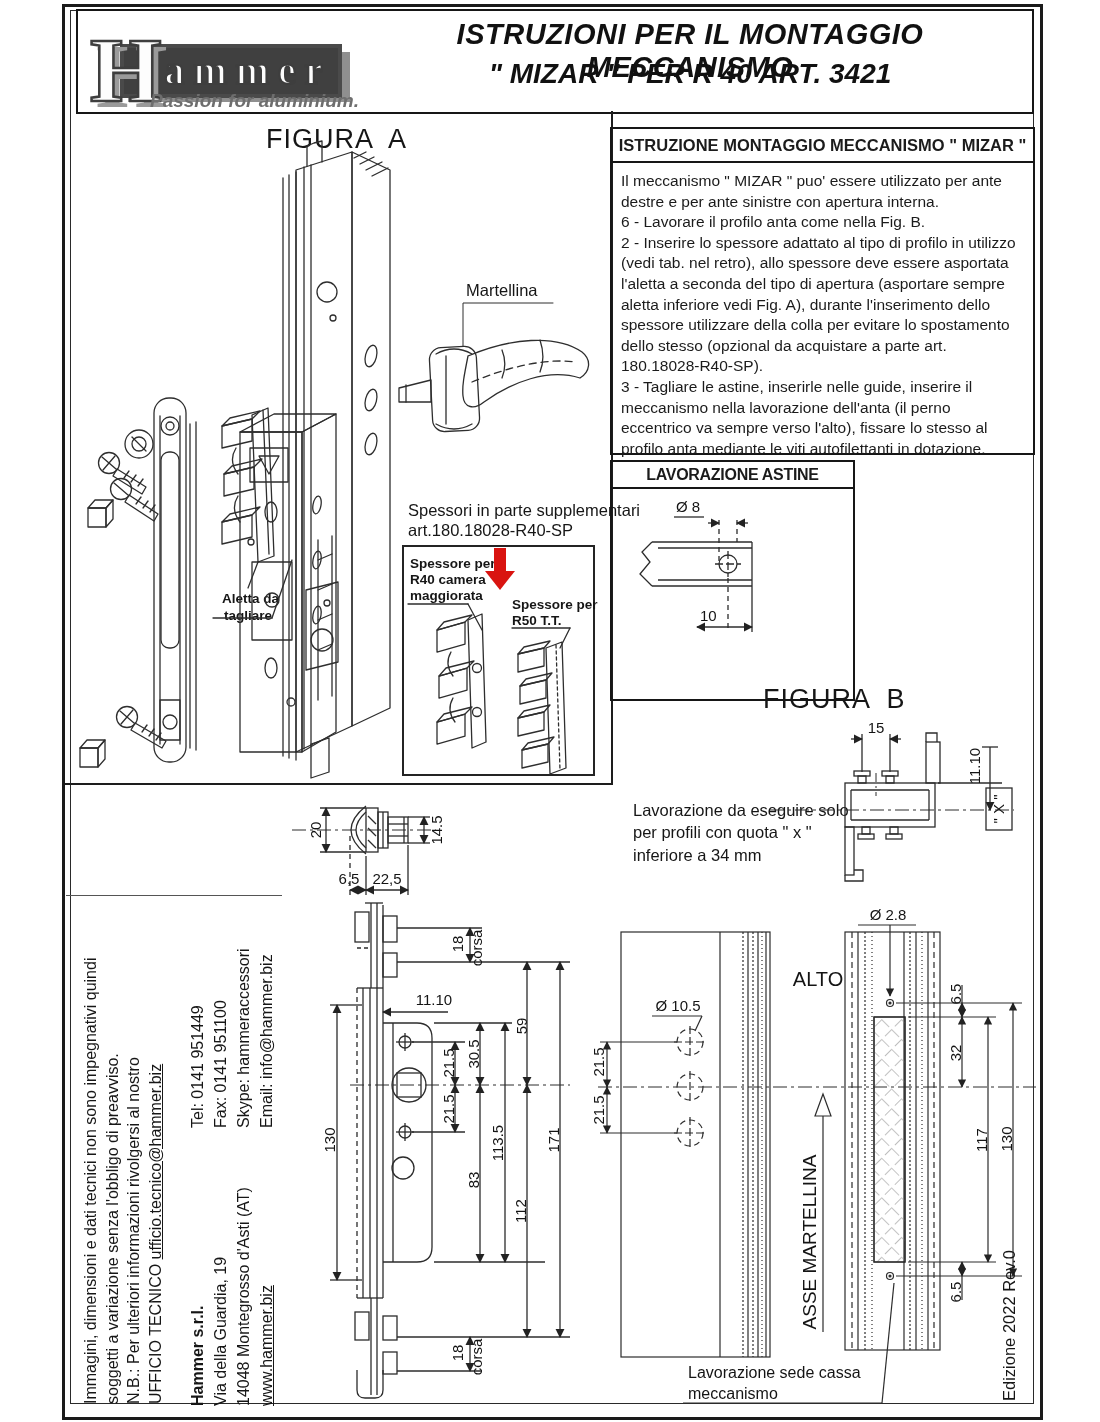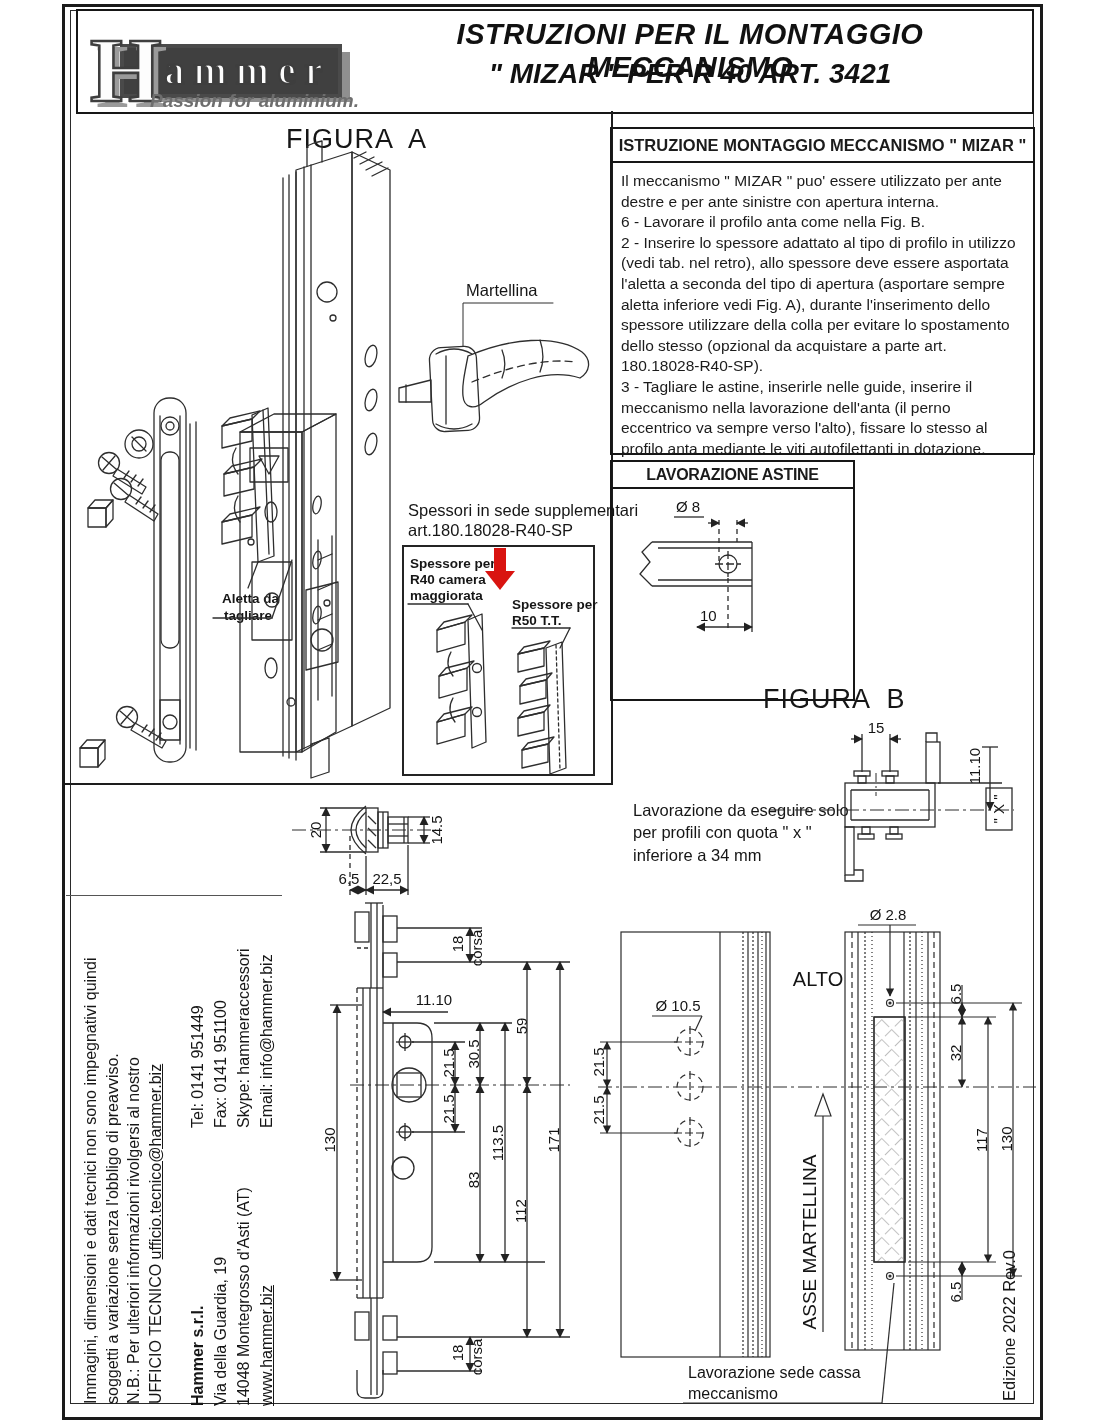--- a/index.html
+++ b/index.html
@@ -76,23 +76,23 @@
   <div class="abs logo-h-shadow">H</div>
   <div class="abs logo-h">H</div>
   <div class="abs logo-tagline">Passion for aluminium.</div>
   <div class="abs main-title">ISTRUZIONI PER IL MONTAGGIO MECCANISMO</div>
   <div class="abs main-title2">" MIZAR " PER R 40 ART. 3421</div>
 
   <div class="abs vline" style="left:611px;top:111px;height:673px;"></div>
   <div class="abs hline" style="left:65px;top:783px;width:548px;"></div>
   <div class="abs hline-thin" style="left:66px;top:895px;width:216px;"></div>
 
-  <div class="abs fig-title" style="left:266px;top:124px;margin-left:20px;">FIGURA  A</div>
+  <div class="abs fig-title" style="left:266px;top:124px;">FIGURA  A</div>
   <div class="abs lbl" style="left:466px;top:281px;font-size:16.5px;">Martellina</div>
-  <div class="abs lbl" style="left:408px;top:501px;font-size:16.5px;">Spessori in sede supplementari</div>
+  <div class="abs lbl" style="left:408px;top:501px;font-size:16.5px;">Spessori in parte supplementari</div>
   <div class="abs lbl" style="left:408px;top:521px;font-size:16.5px;">art.180.18028-R40-SP</div>
   <div class="abs lbl-sm" style="left:222px;top:591px;">Aletta da</div>
   <div class="abs lbl-sm" style="left:224px;top:608px;">tagliare</div>
 
   <div class="abs spessori-box"></div>
   <div class="abs lbl-sm" style="left:410px;top:556px;">Spessore per</div>
   <div class="abs lbl-sm" style="left:410px;top:572px;">R40 camera</div>
   <div class="abs lbl-sm" style="left:410px;top:588px;">maggiorata</div>
   <div class="abs lbl-sm" style="left:512px;top:597px;">Spessore per</div>
   <div class="abs lbl-sm" style="left:512px;top:613px;">R50 T.T.</div>

